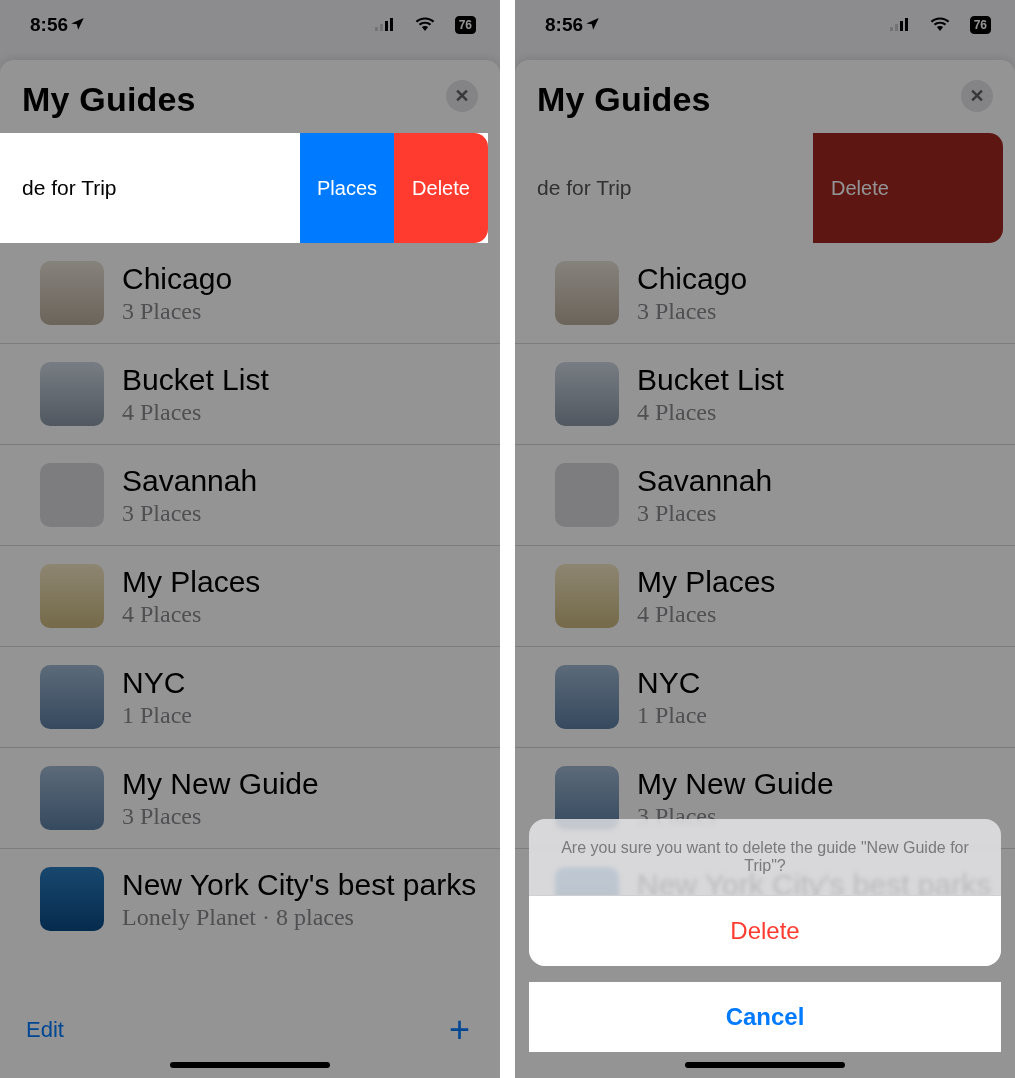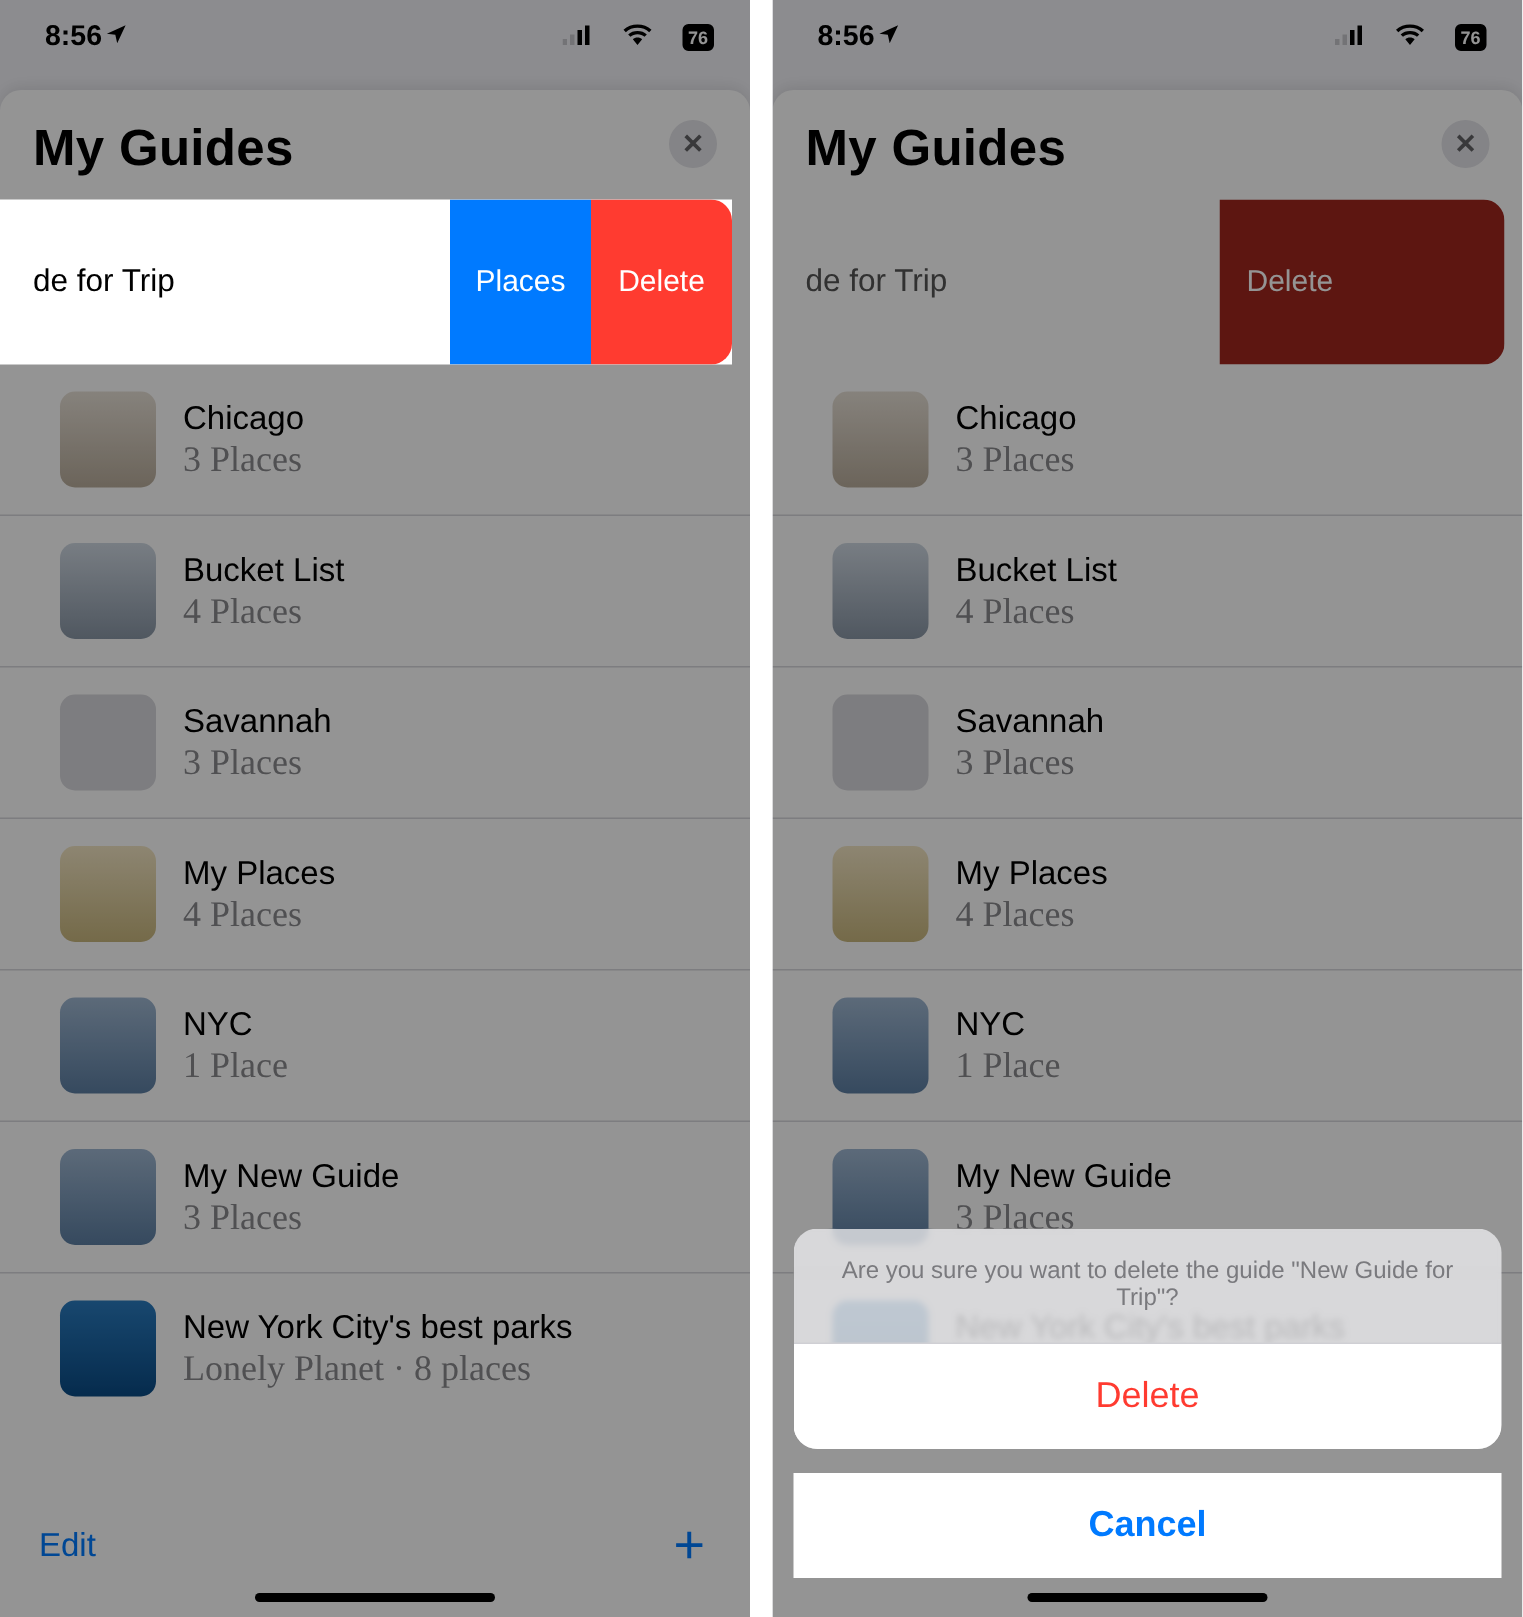--- a/index.html
+++ b/index.html
@@ -129,21 +129,21 @@
   .thumb {
     width: 64px; height: 64px;
     background: #c9c9cf;
     border-radius: 10px;
     flex-shrink: 0;
     display: flex; align-items: center; justify-content: center;
     overflow: hidden;
     position: relative;
   }
   .row-text { display: flex; flex-direction: column; gap: 2px; }
-  .row-title { font-size: 22px; font-weight: 400; color: #000; }
+  .row-title { font-size: 30px; font-weight: 400; color: #000; }
   .row-sub { font-size: 24px; color: #8a8a8e; font-family: Liberation Serif, serif; }
   
   .toolbar {
     position: absolute;
     bottom: 0; left: 0; right: 0;
     height: 80px;
     background: #ffffffee;
     display: flex;
     align-items: center;
     justify-content: space-between;

